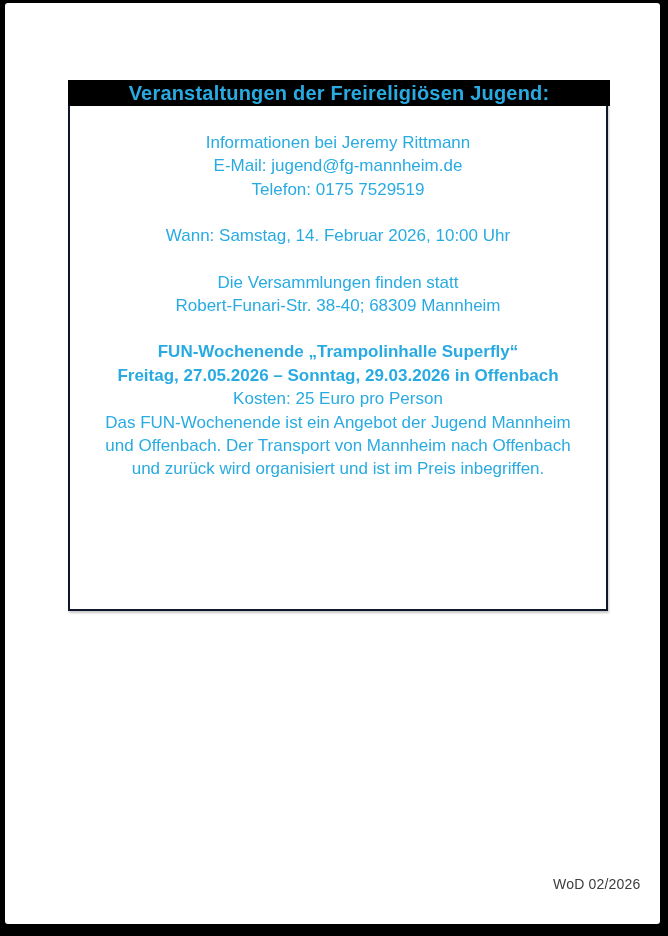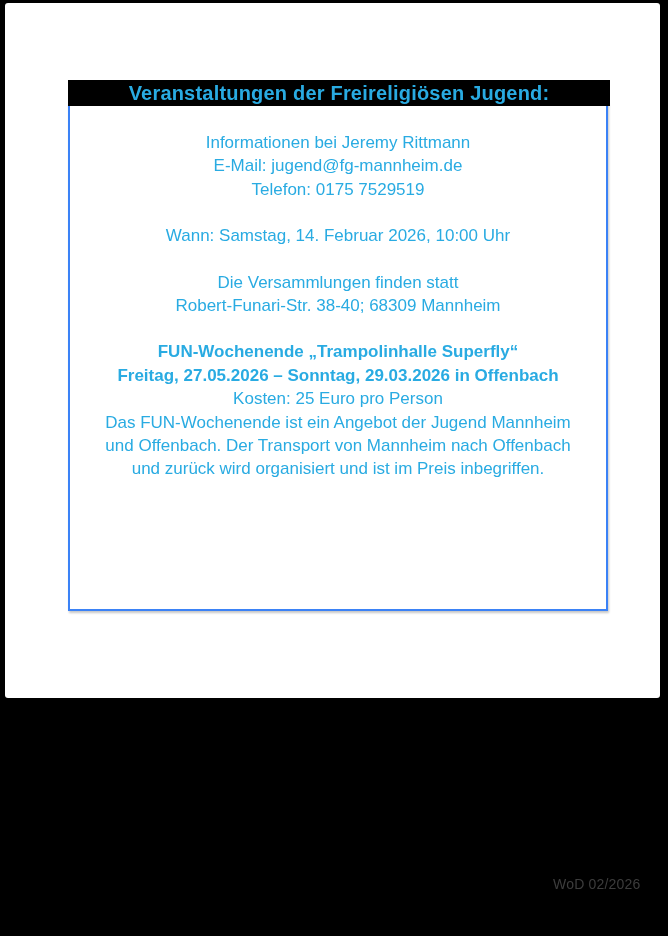--- a/index.html
+++ b/index.html
@@ -12,21 +12,21 @@
     background: #000000;
     position: relative;
     font-family: "Liberation Sans", sans-serif;
     overflow: hidden;
   }
   .page {
     position: absolute;
     left: 5px;
     top: 3px;
     width: 655px;
-    height: 695px;
+    height: 921px;
     background: #ffffff;
     border-radius: 3px;
   }
   .banner {
     position: absolute;
     left: 63px;
     top: 77px;
     width: 542px;
     height: 26px;
     background: #000000;
@@ -42,21 +42,21 @@
     letter-spacing: 0.2px;
     white-space: nowrap;
   }
   .info-box {
     position: absolute;
     left: 63px;
     top: 99px;
     width: 540px;
     height: 509px;
     background: #ffffff;
-    border: 2px solid #3b82f6;
+    border: 2px solid #0f172a;
     box-sizing: border-box;
     box-shadow: 1px 2px 2px rgba(0,0,0,0.22);
     overflow: hidden;
     text-align: center;
     padding-top: 27px;
   }
   .section {
     margin: 0 0 23px 0;
   }
   .section:last-child {

